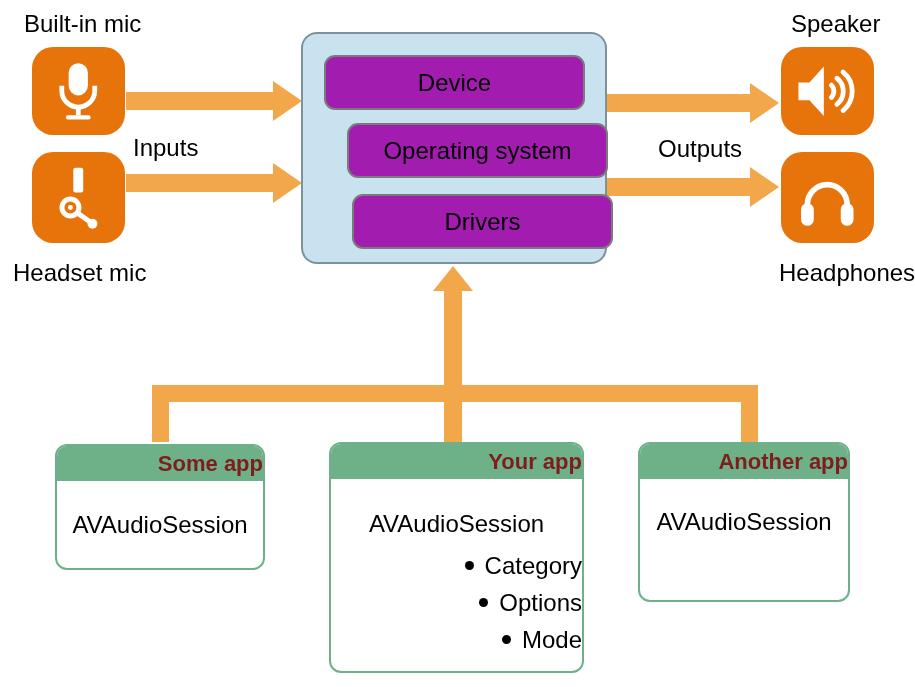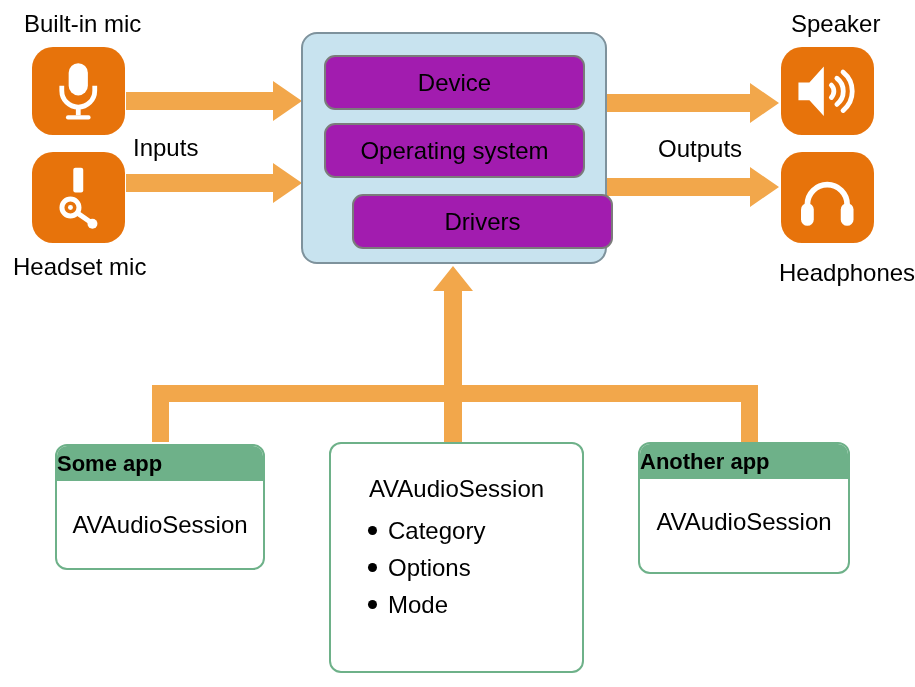--- a/index.html
+++ b/index.html
@@ -32,51 +32,51 @@
     display:flex;align-items:center;justify-content:center;
     font-size:24px;color:#000;
   }
 
   
   .appbox{
     position:absolute;background:#ffffff;border:2px solid #6EB189;
     border-radius:12px;box-sizing:border-box;overflow:hidden;
   }
   .apphead{
-    height:35px;line-height:35px;background:#6EB189;color:#000000;
-    font-weight:bold;font-size:22px;text-align:left;
+    height:35px;line-height:35px;background:#6EB189;color:#7f1d1d;
+    font-weight:bold;font-size:22px;text-align:right;
   }
   .appbody-center{
     display:flex;align-items:center;justify-content:center;
     font-size:24px;color:#000;
   }
   .session-title{font-size:24px;color:#000;text-align:center;padding-top:31px;line-height:28px;}
   .bullets{margin-top:9px;}
-  .bullet-row{height:37px;display:flex;align-items:center;padding-left:37px;}
+  .bullet-row{height:37px;display:flex;align-items:center;padding-left:72px;justify-content:flex-end;}
   .dot{width:9px;height:9px;border-radius:50%;background:#000;margin-right:11px;flex:0 0 auto;}
   .bullet-text{font-size:24px;color:#000;}
 </style>
 </head>
 <body>
 
 <svg id="connectors" width="915" height="687" viewBox="0 0 915 687">
   <g fill="#F2A74B">
     <path d="M126 92 H273 V81 L302 101 L273 121 V110 H126 Z"></path>
     <path d="M126 174 H273 V163 L302 183 L273 203 V192 H126 Z"></path>
     <path d="M607 94 H750 V83 L779 103 L750 123 V112 H607 Z"></path>
     <path d="M607 178 H750 V167 L779 187 L750 207 V196 H607 Z"></path>
     <path d="M453 266 L473 291 L462 291 L462 442 L444 442 L444 291 L433 291 Z"></path>
     <rect x="152" y="385" width="606" height="17"></rect>
     <rect x="152" y="385" width="17" height="57"></rect>
     <rect x="741" y="385" width="17" height="57"></rect>
   </g>
 </svg>
 
 <div class="abs lbl" style="left:24px;top:11px;">Built-in mic</div>
-<div class="abs lbl" style="left:13px;top:254px;">Headset mic</div>
+<div class="abs lbl" style="left:13px;top:260px;">Headset mic</div>
 <div class="abs lbl" style="left:133px;top:135px;">Inputs</div>
 
 <div class="abs lbl" style="left:791px;top:11px;">Speaker</div>
 <div class="abs lbl" style="left:767px;top:260px;margin-left:12px;">Headphones</div>
 <div class="abs lbl" style="left:658px;top:136px;">Outputs</div>
 
 <div class="tile" style="left:32px;top:47px;height:88px;">
   <svg viewBox="0 0 100 100" fill="#fff" stroke="none">
     <rect x="36" y="9" width="28" height="47" rx="14"></rect>
     <path d="M26 42 v7 a24 24 0 0 0 48 0 v-7" fill="none" stroke="#fff" stroke-width="7"></path>
@@ -107,43 +107,44 @@
 <div class="tile" style="left:781px;top:152px;height:91px;">
   <svg viewBox="0 0 100 100" fill="#fff" stroke="none">
     <path d="M22 66 v-6 a28 28 0 0 1 56 0 v6" fill="none" stroke="#fff" stroke-width="8" stroke-linecap="round"></path>
     <rect x="13" y="58" width="18" height="32" rx="9"></rect>
     <rect x="69" y="58" width="18" height="32" rx="9"></rect>
   </svg>
 </div>
 
 <div class="sysbox">
   <div class="syslayer" style="top:21px;">Device</div>
-  <div class="syslayer" style="top:89px;">Operating system</div>
+  <div class="syslayer" style="top:89px;margin-left:23px;">Operating system</div>
   <div class="syslayer" style="top:160px;margin-left:28px;">Drivers</div>
 </div>
 
 <div class="appbox" style="left:55px;top:444px;width:210px;height:126px;">
   <div class="apphead">Some app</div>
   <div class="appbody-center" style="height:87px;">AVAudioSession</div>
 </div>
 
 <div class="appbox" style="left:329px;top:442px;width:255px;height:231px;">
+  <div class="apphead">Your app</div>
   <div class="session-title">AVAudioSession</div>
   <div class="bullets">
     <div class="bullet-row">
       <span class="dot"></span>
       <span class="bullet-text">Category</span>
     </div>
     <div class="bullet-row">
       <span class="dot"></span>
       <span class="bullet-text">Options</span>
     </div>
     <div class="bullet-row">
       <span class="dot"></span>
       <span class="bullet-text">Mode</span>
     </div>
   </div>
 </div>
 
-<div class="appbox" style="left:638px;top:442px;width:212px;height:132px;">
+<div class="appbox" style="left:638px;top:442px;width:212px;height:160px;">
   <div class="apphead">Another app</div>
   <div class="appbody-center" style="height:85px;">AVAudioSession</div>
 </div>
 
 </body></html>

